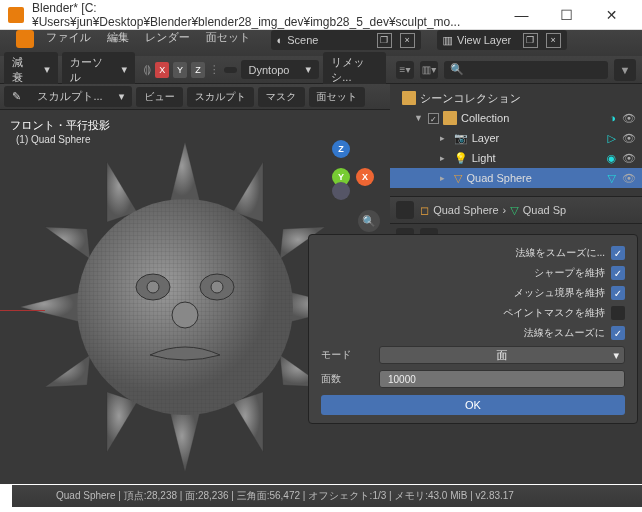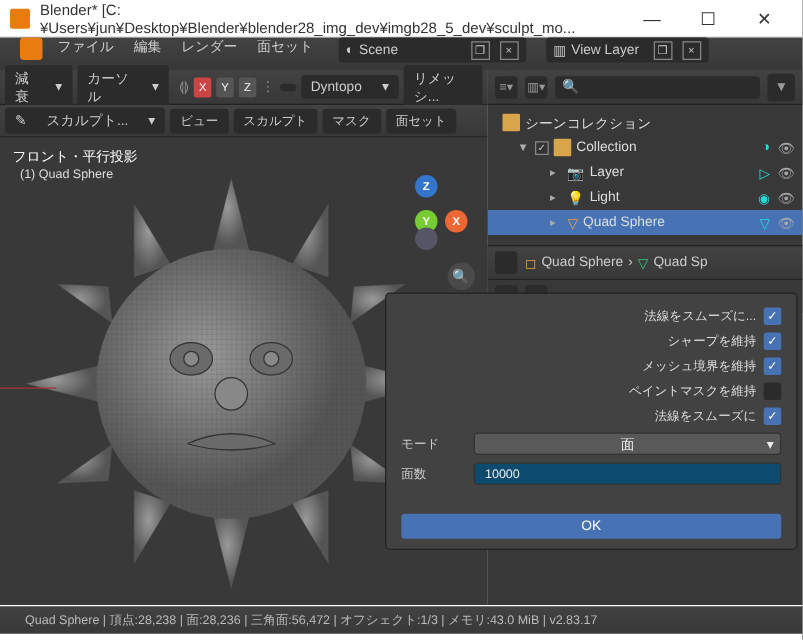--- a/index.html
+++ b/index.html
@@ -58,23 +58,23 @@
 .prop-header .crumb{color:#ccc;font-size:10px;display:flex;align-items:center;gap:4px}
 .panel{position:absolute;left:308px;top:234px;width:330px;background:#424242;border:1px solid #222;border-radius:4px;padding:8px 2px 2px 2px;color:#eee}
 .panel .ptitle{padding:0 8px 6px 8px;font-size:11px}
 .panel .prow{display:flex;align-items:center;padding:3px 10px;gap:6px;justify-content:flex-end}
 .panel .plabel{font-size:10px;color:#ddd}
 .panel .chk2{width:14px;height:14px;border-radius:2px;background:#4772b3;display:flex;align-items:center;justify-content:center;color:#fff;font-size:10px}
 .panel .chk2.off{background:#2b2b2b}
 .panel .prow2{display:flex;align-items:center;padding:3px 10px;gap:8px}
 .panel .prow2 .lab{width:50px;color:#ccc;font-size:10px}
 .panel .prow2 .field{flex:1;background:#595959;border-radius:3px;height:18px;display:flex;align-items:center;justify-content:center;color:#eee;font-size:10px;border:1px solid #333}
-.panel .prow2 .field.blue{background:#0c4a6e}
-.panel .okbtn{margin:20px 10px 6px 10px;background:#4772b3;color:#fff;text-align:center;padding:4px;border-radius:3px;font-size:11px}
-.status{height:22px;background:linear-gradient(#424242,#383838);color:#bbb;font-size:10px;display:flex;align-items:center;padding:0 20px;position:absolute;bottom:5px;left:0;right:0}
+.panel .prow2 .field.blue{background:#737373}
+.panel .okbtn{margin:4px 10px 6px 10px;background:#4772b3;color:#fff;text-align:center;padding:4px;border-radius:3px;font-size:11px}
+.status{height:22px;background:linear-gradient(#424242,#383838);color:#bbb;font-size:10px;display:flex;align-items:center;padding:0 44px;position:absolute;bottom:5px;left:12px;right:0}
 .coll-ico{width:14px;height:14px;background:#d9a54a;border-radius:1px}
 .cam-ico{color:#e8a23d}
 .light-ico{color:#e8a23d}
 .mesh-ico{color:#e8a23d}
 svg.sculpt{width:100%;height:100%}
 </style>
 </head>
 <body>
 
 <div class="titlebar">

